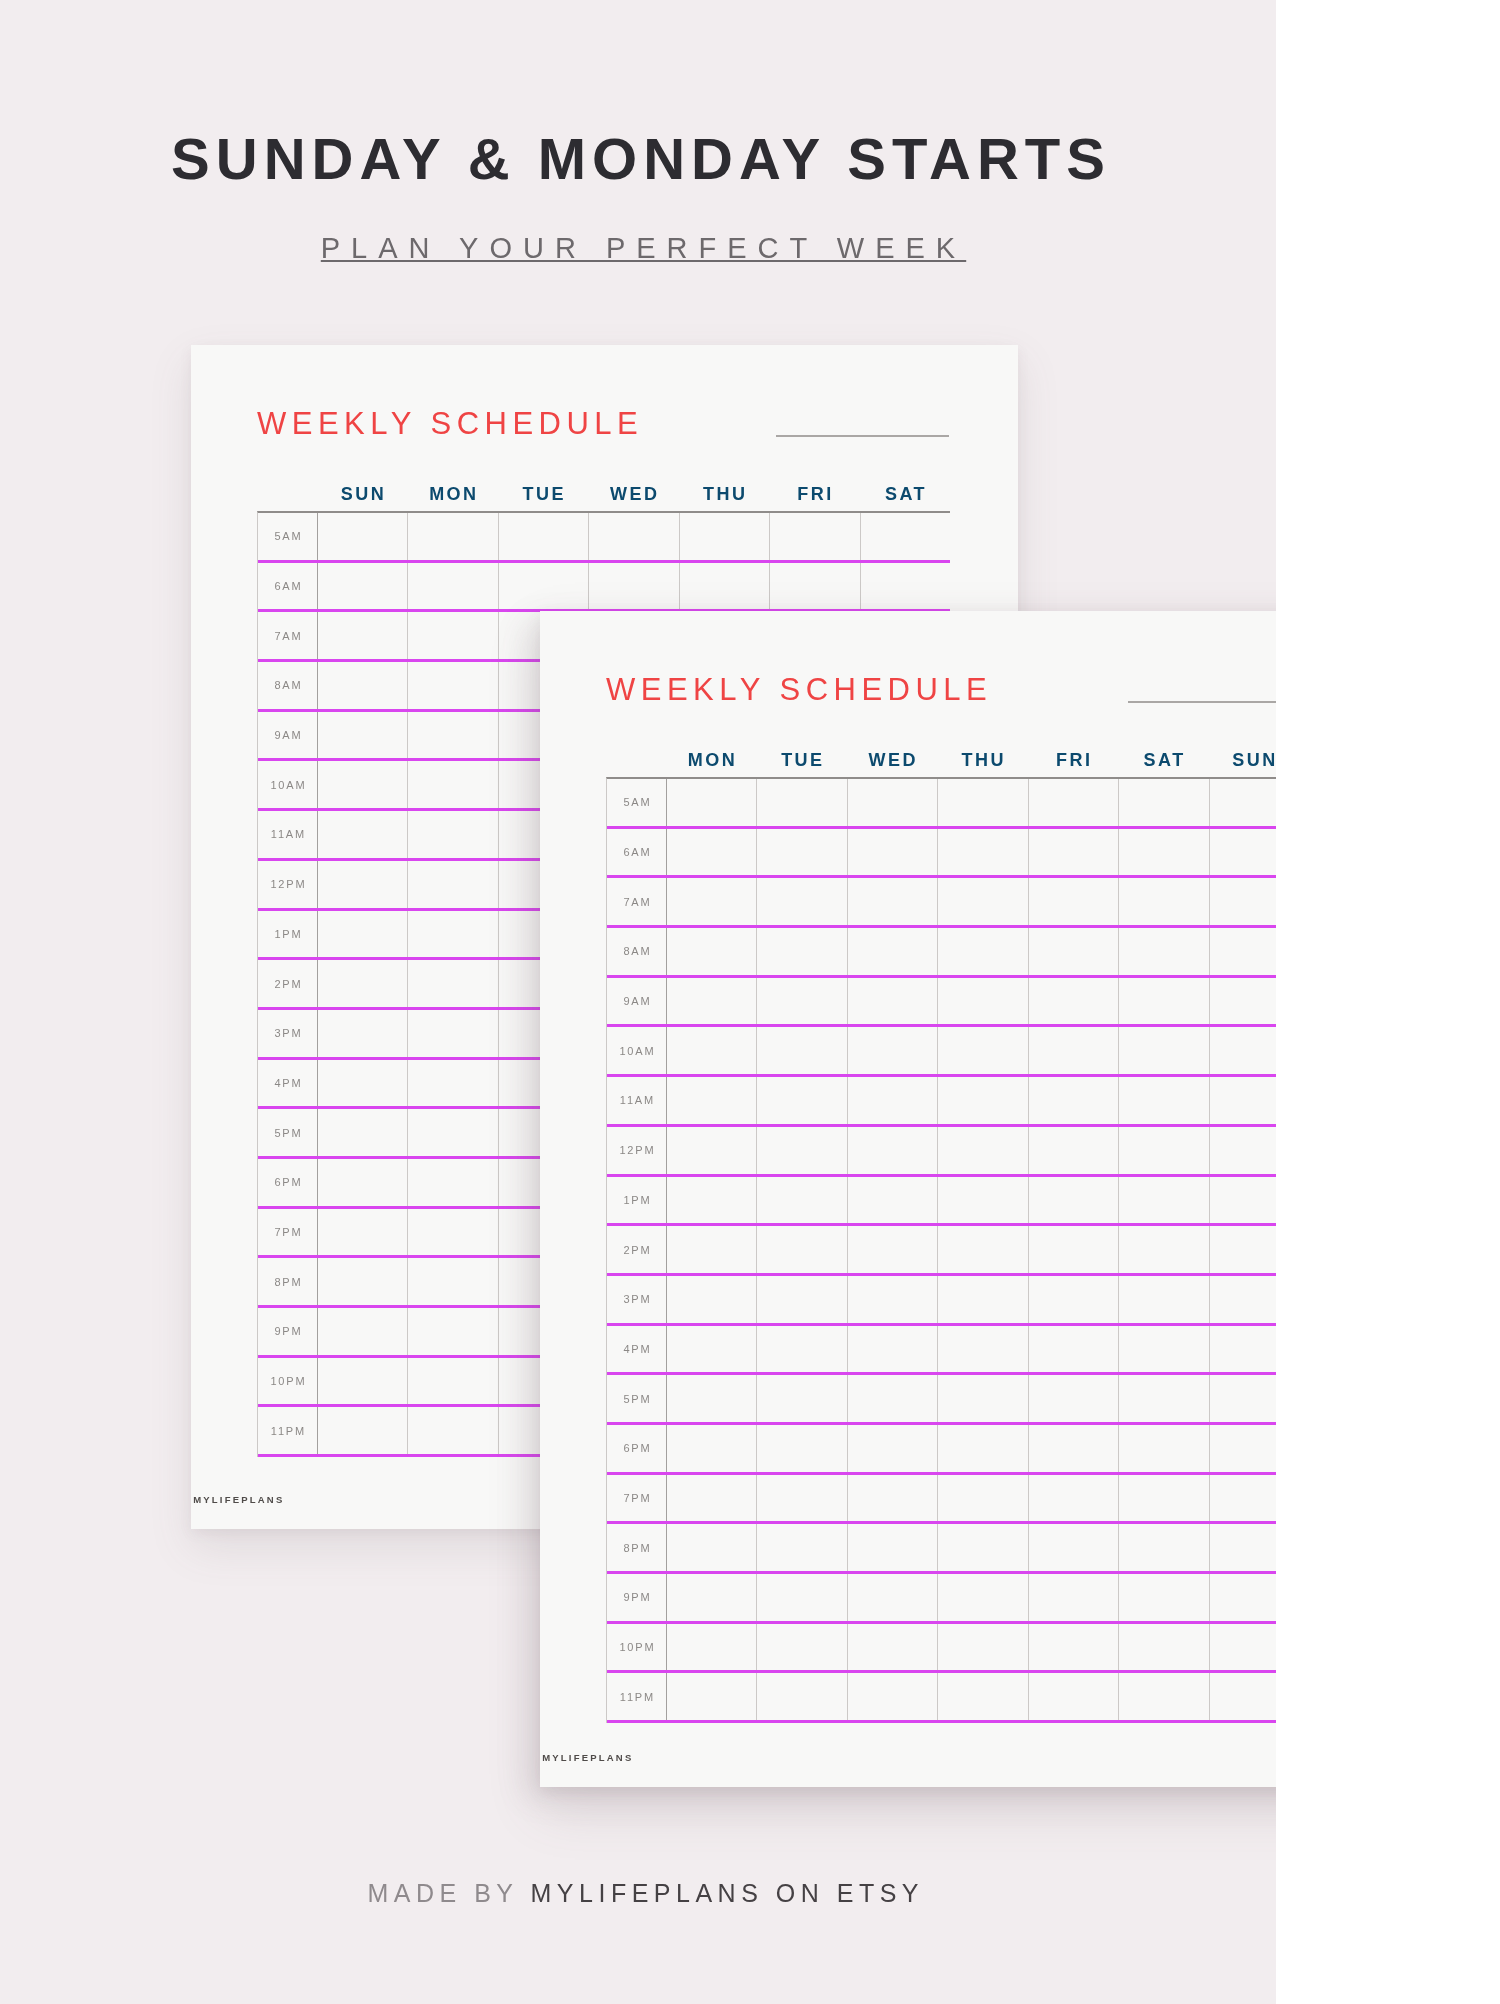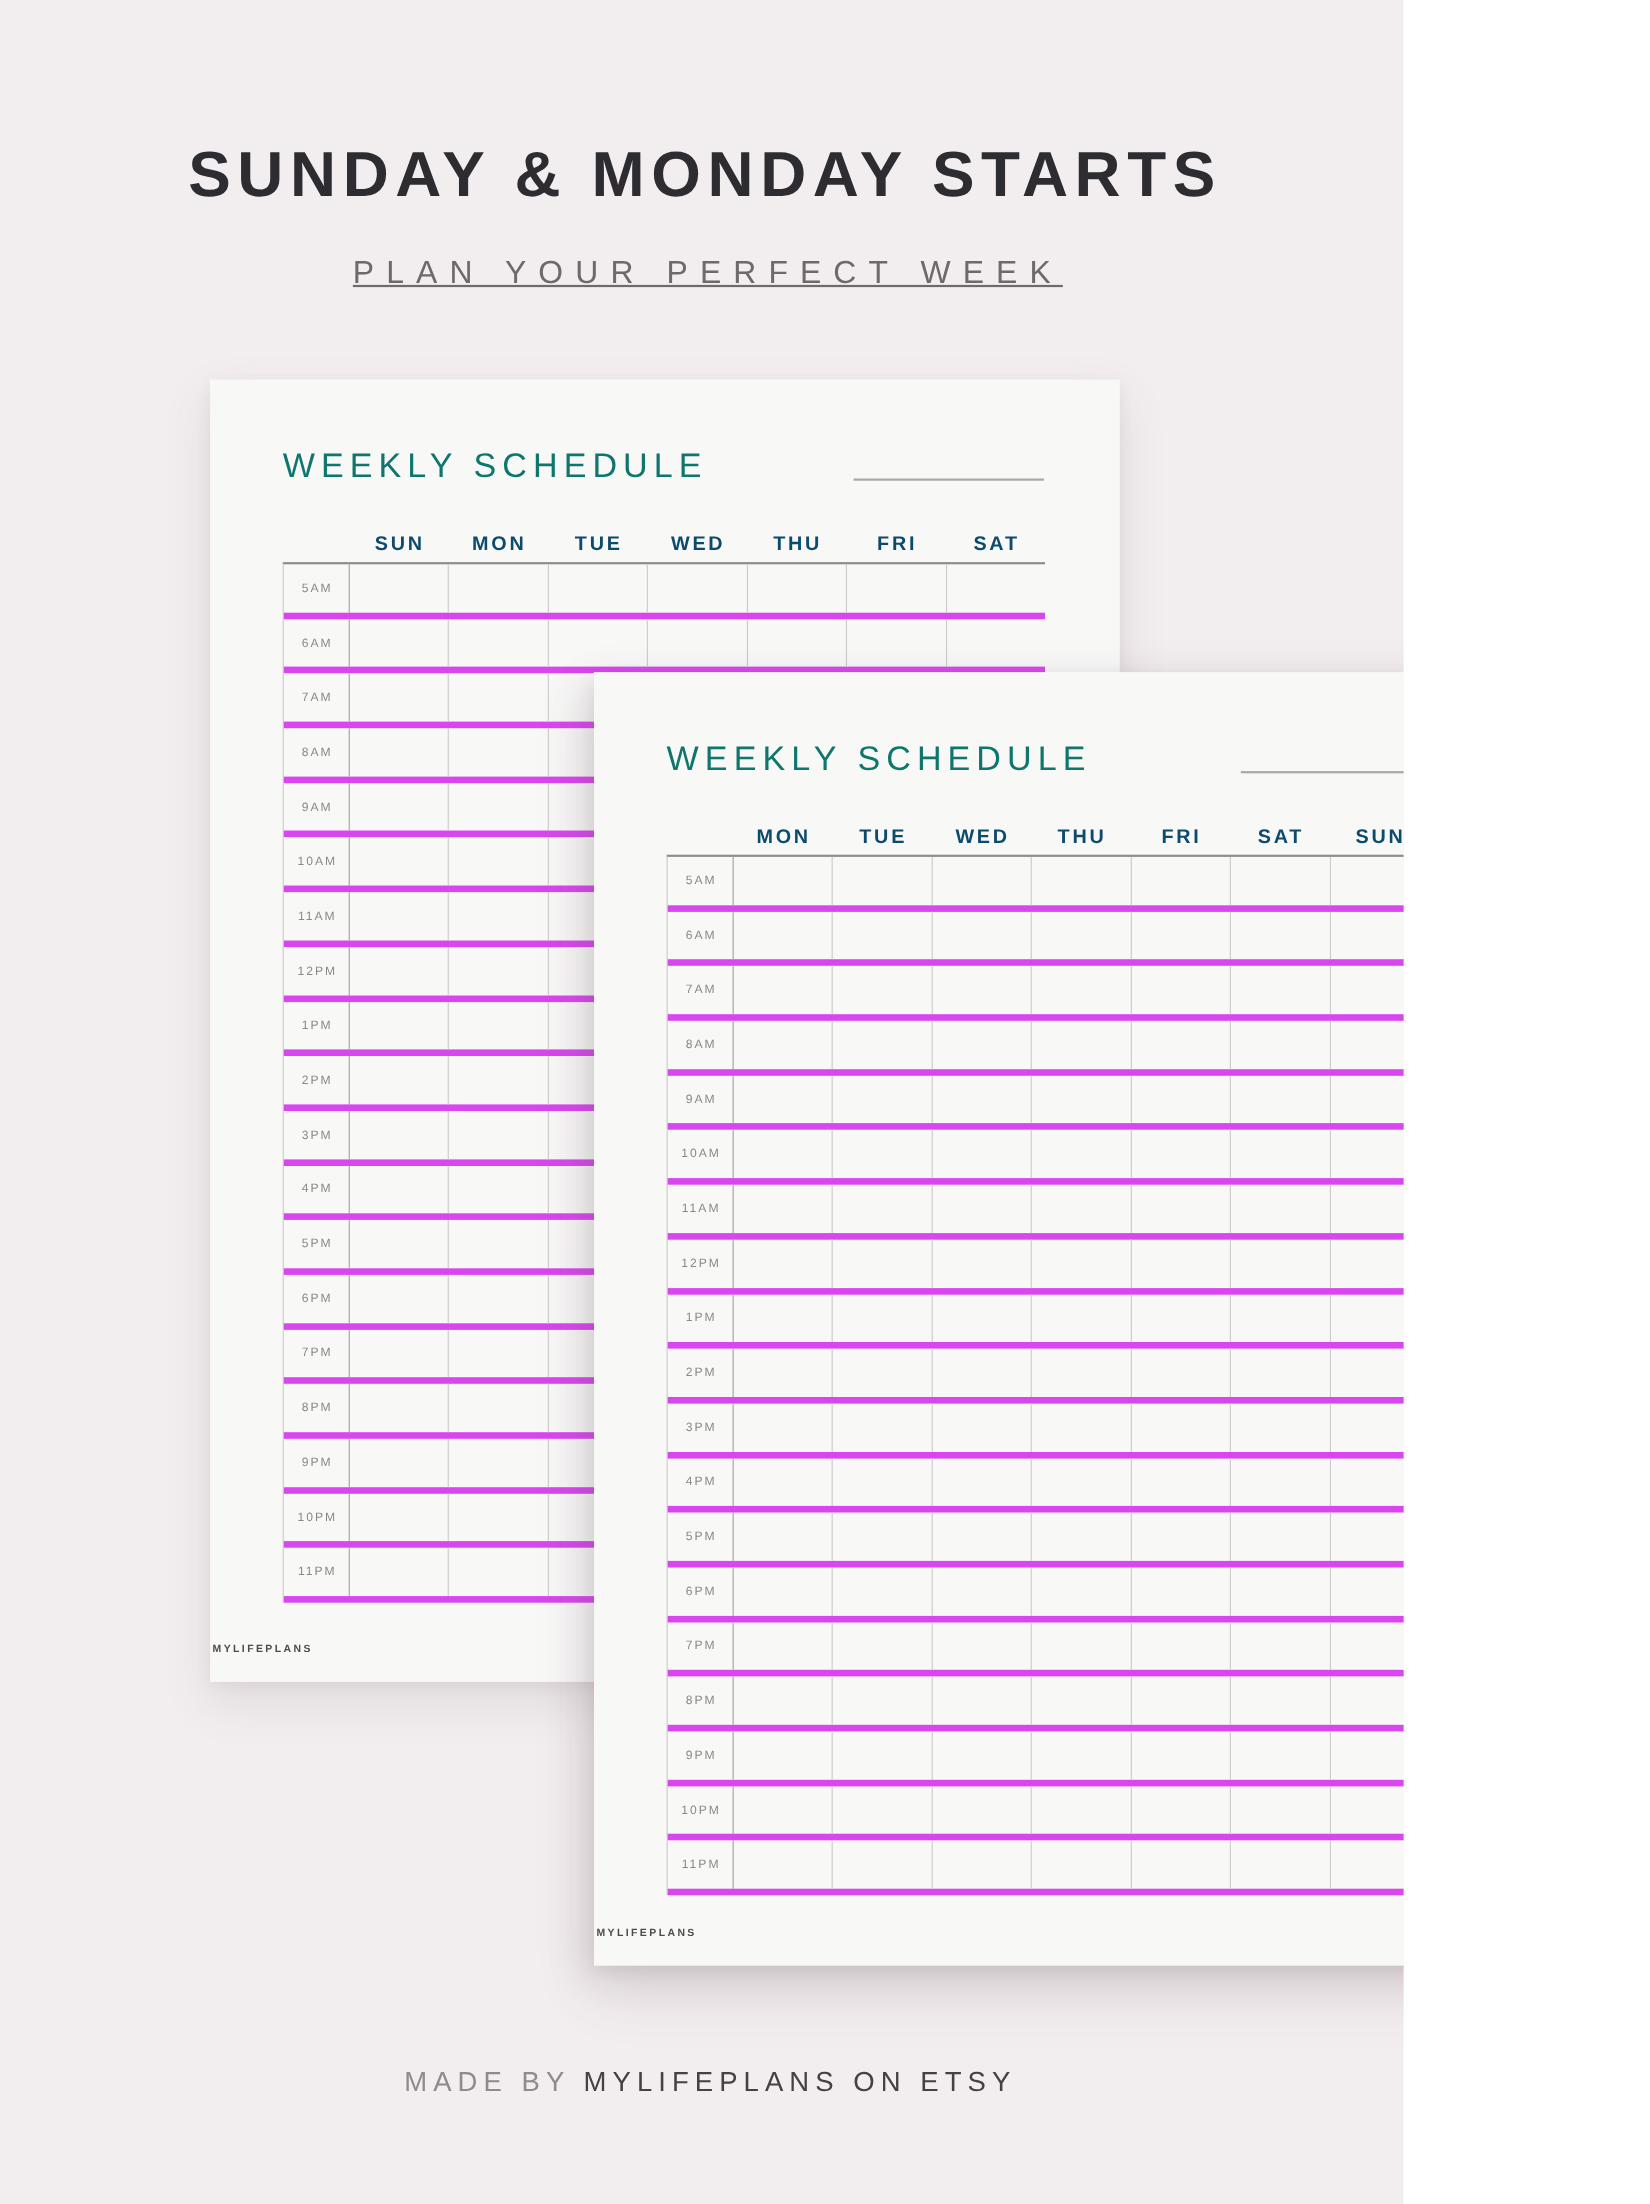--- a/index.html
+++ b/index.html
@@ -61,21 +61,21 @@
                 0 5px 14px rgba(110,90,100,0.10);
   }
 
   .page-title {
     position: absolute;
     left: 66px; top: 63px;
     font-size: 31px;
     line-height: 1;
     font-weight: 300;
     letter-spacing: 5.5px;
-    color: #0f766e;
+    color: #ef4444;
     white-space: nowrap;
   }
   .name-line {
     position: absolute;
     right: 69px; top: 90px;
     width: 173px; height: 0;
     border-bottom: 2px solid #aaa7a5;
   }
 
   .day-headers {
@@ -100,21 +100,21 @@
     left: 66px; top: 166px;
     width: 693px;
     border-top: 2px solid var(--header-underline, #8f8c8a);
     border-left: 1px solid var(--grid-line-light, #c9c6c4);
     box-sizing: border-box;
   }
   .row {
     display: flex;
     height: 49.7px;
     box-sizing: border-box;
-    border-bottom: 6px solid #d946ef;
+    border-bottom: 3px solid #d946ef;
   }
   .time-cell {
     width: 60px;
     box-sizing: border-box;
     border-right: 1px solid var(--grid-line-dark, #a3a09e);
     display: flex;
     align-items: center;
     justify-content: center;
     font-size: 11px;
     letter-spacing: 1.8px;

